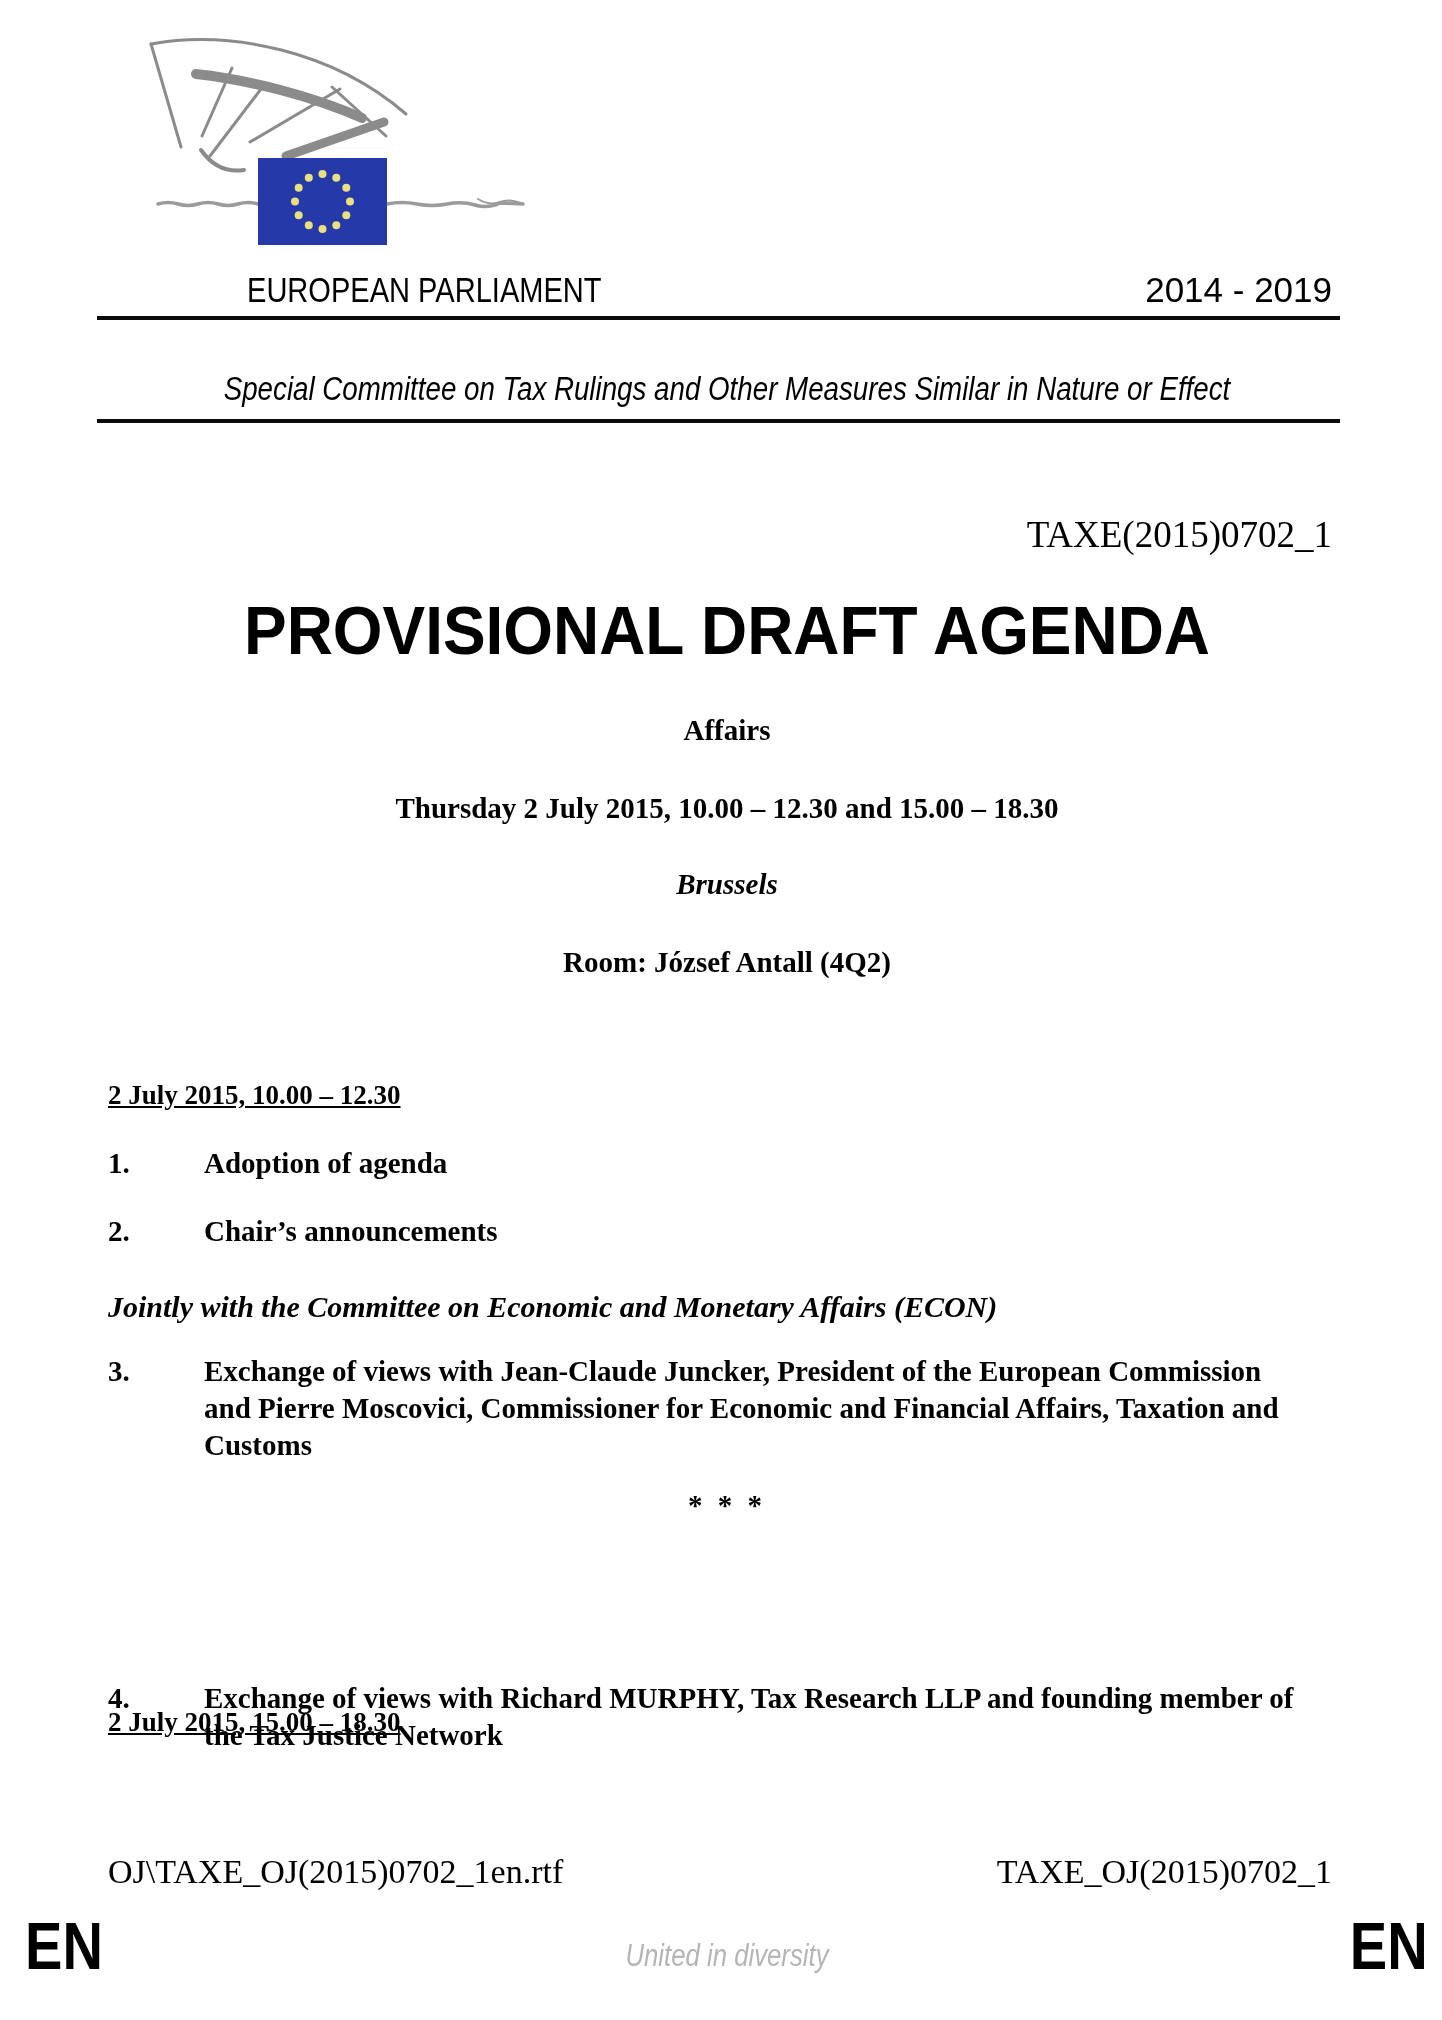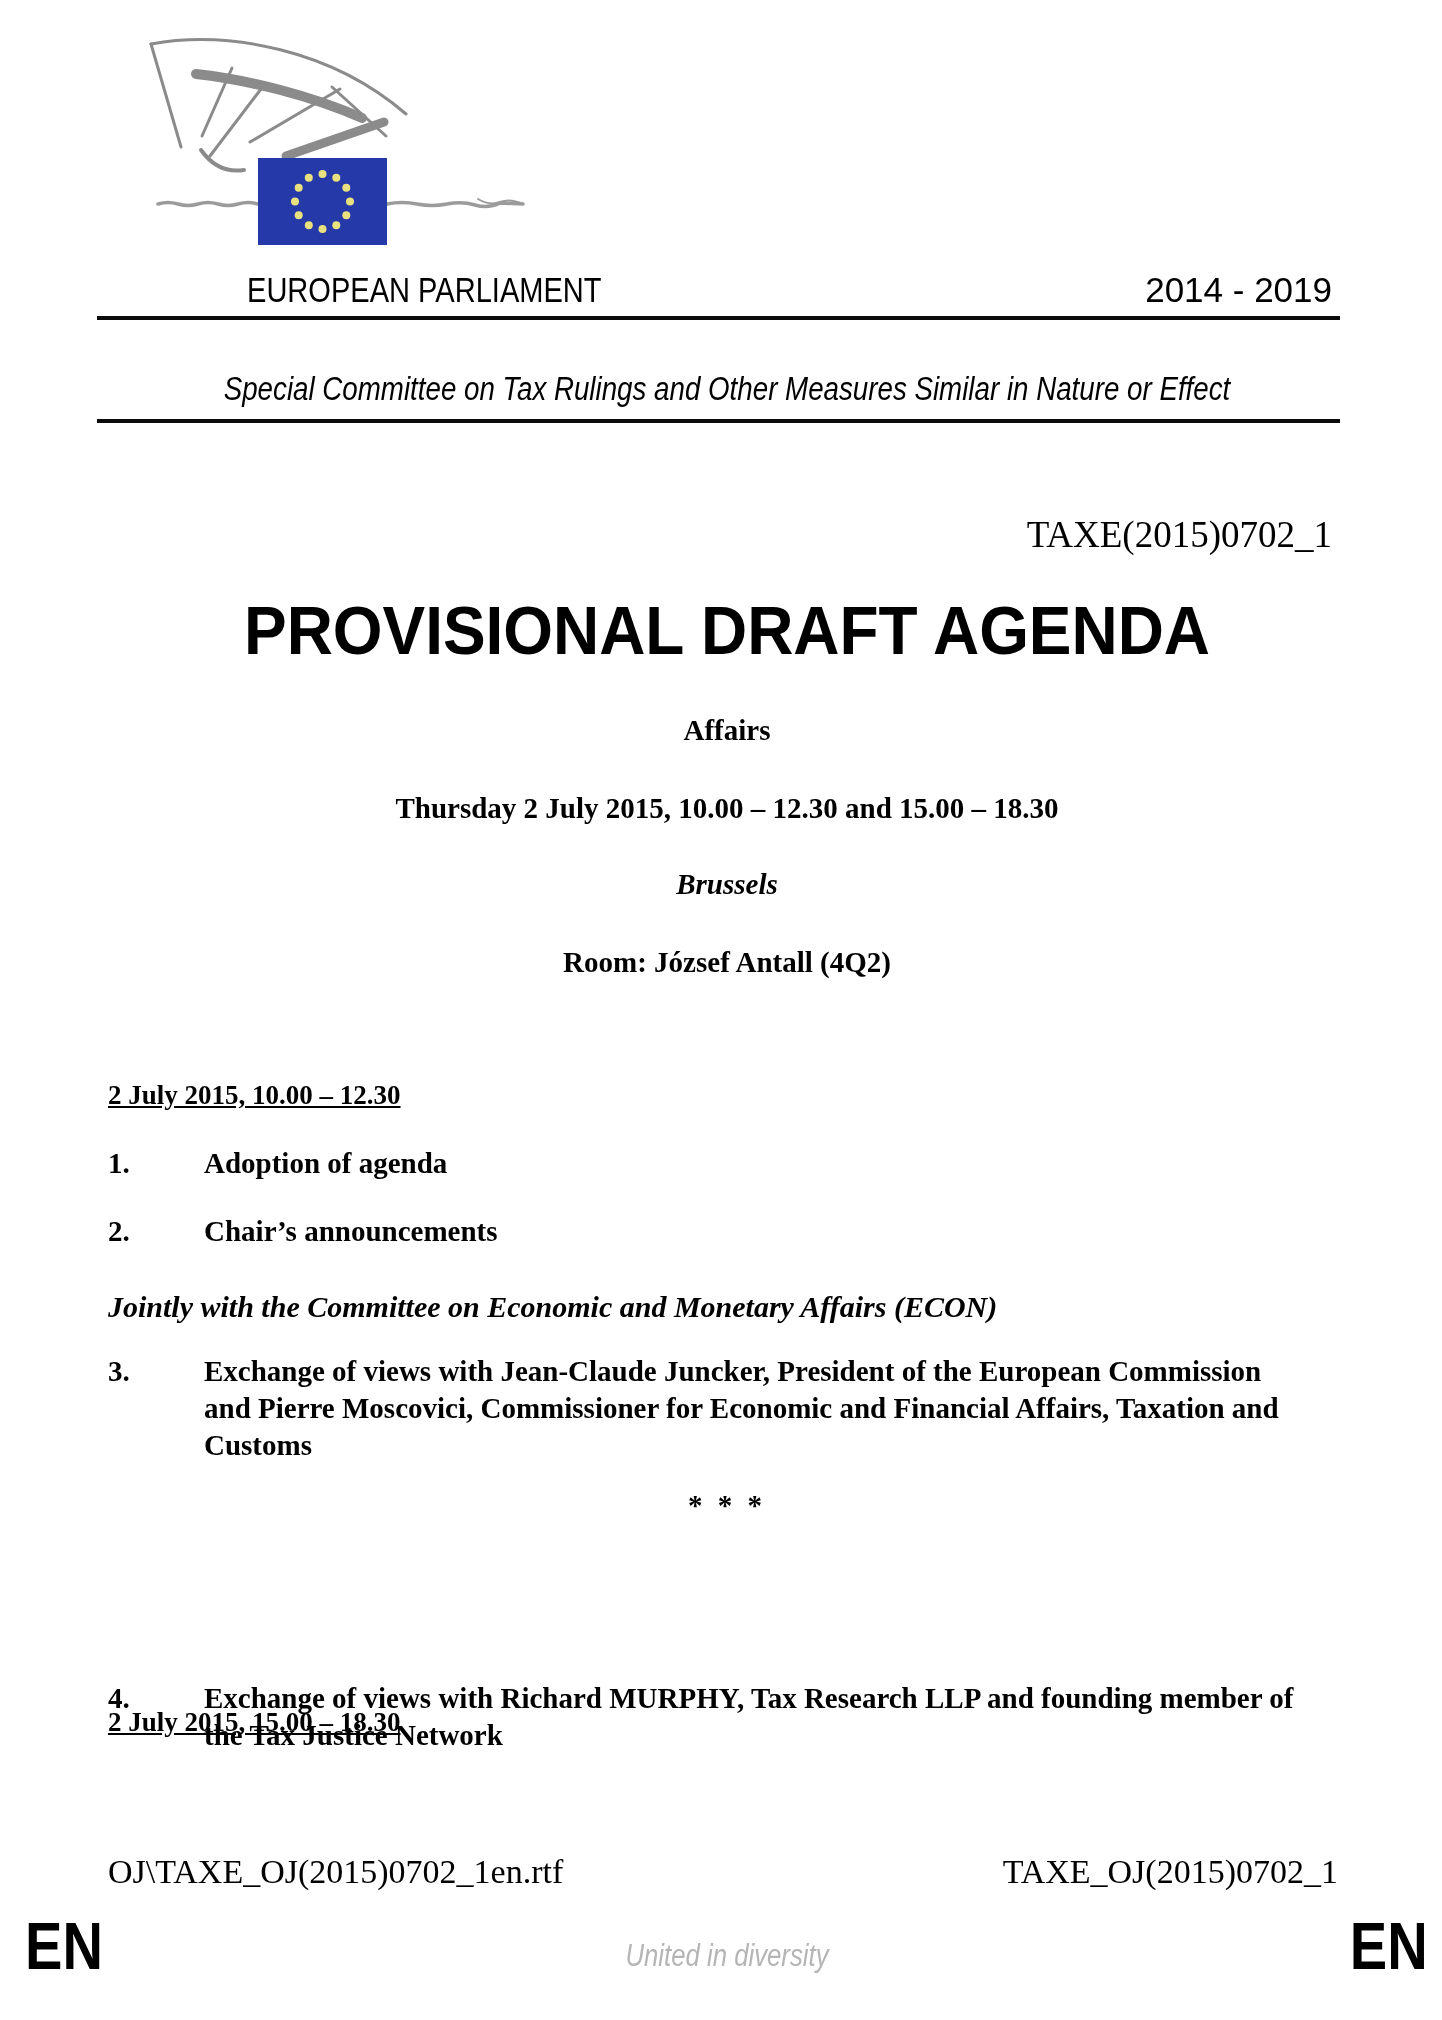--- a/index.html
+++ b/index.html
@@ -72,21 +72,21 @@
     font-weight:bold;font-style:italic;font-size:30px;line-height:1;white-space:nowrap;
   }
   .sep{
     position:absolute;left:112px;top:1491px;width:1230px;text-align:center;
     font-weight:bold;font-size:29px;line-height:1;letter-spacing:4px;
   }
 
   
   .fref{font-size:34px;line-height:1;white-space:nowrap;}
   .fref-l{position:absolute;left:108px;top:1855px;}
-  .fref-r{position:absolute;right:104px;top:1855px;text-align:right;}
+  .fref-r{position:absolute;right:110px;top:1855px;text-align:right;}
   .lang{
     position:absolute;top:1913px;
     font-family:"Liberation Sans","DejaVu Sans",sans-serif;
     font-weight:bold;font-size:66px;line-height:1;
   }
   .en-l{left:25px;transform:scaleX(0.85);transform-origin:left top;}
   .en-r{right:14px;transform:scaleX(0.85);transform-origin:right top;}
   .motto{
     position:absolute;left:112px;top:1940px;width:1230px;text-align:center;
     font-family:"Liberation Sans","DejaVu Sans",sans-serif;

